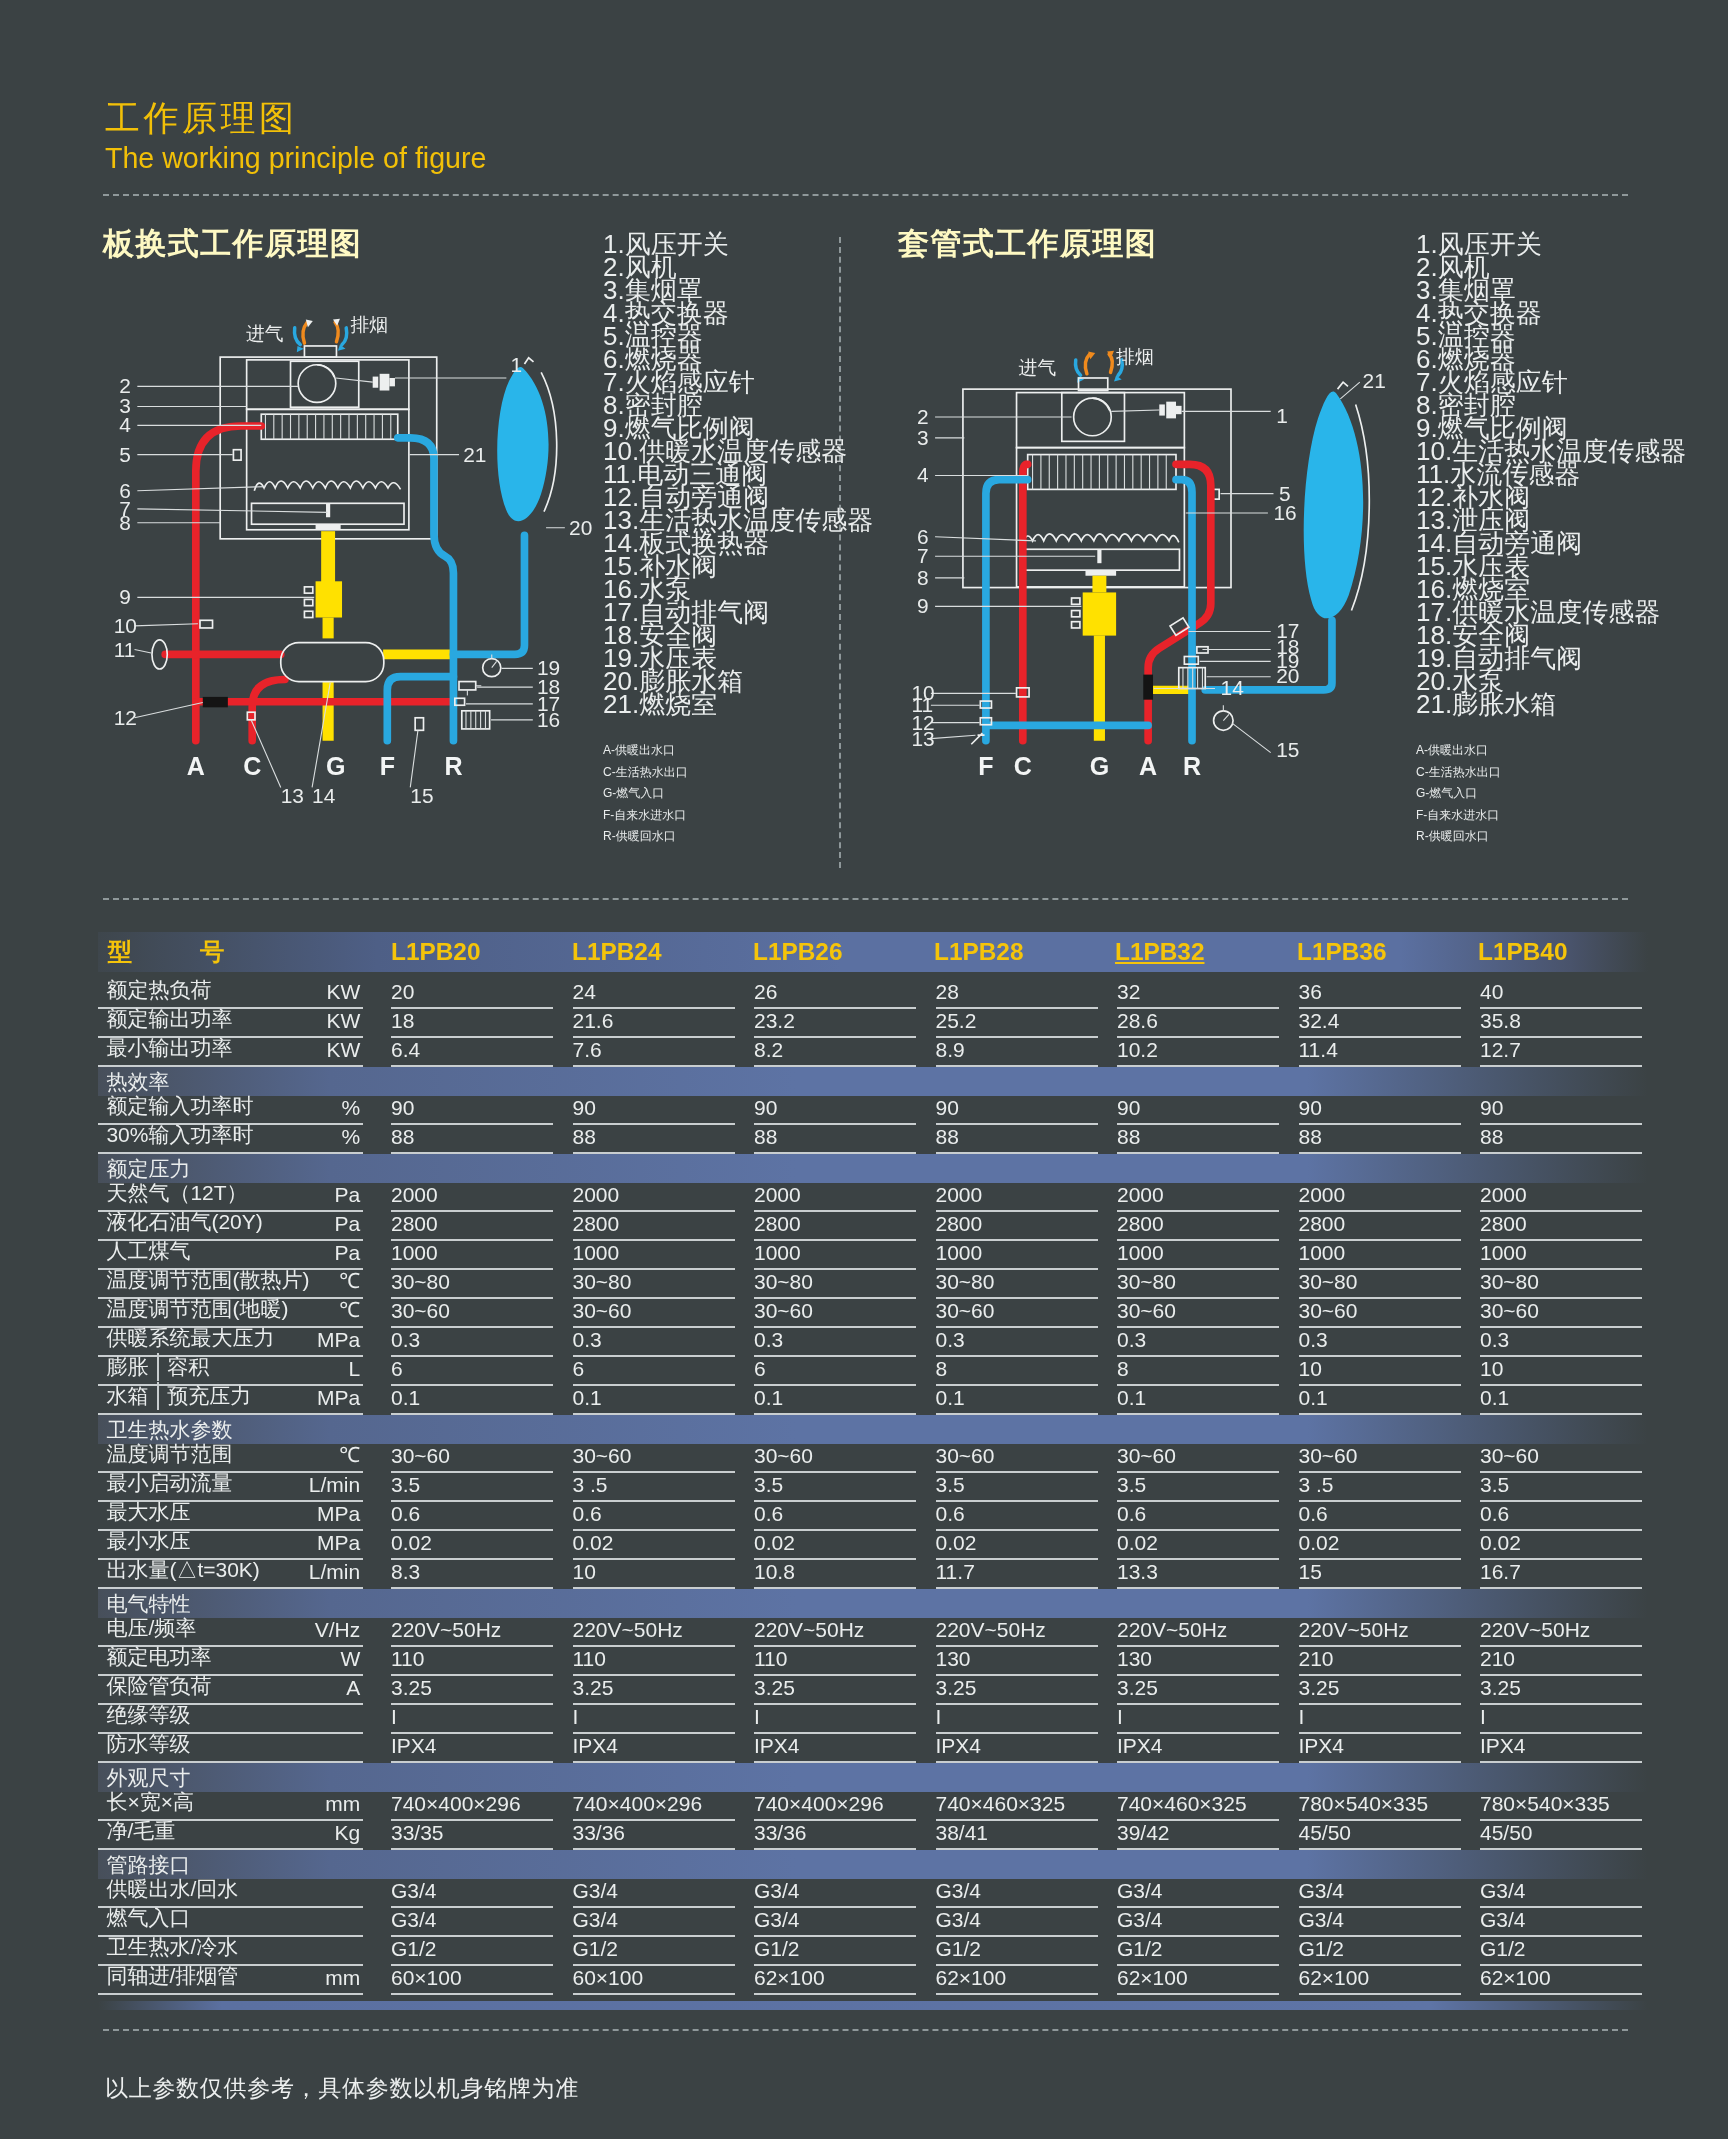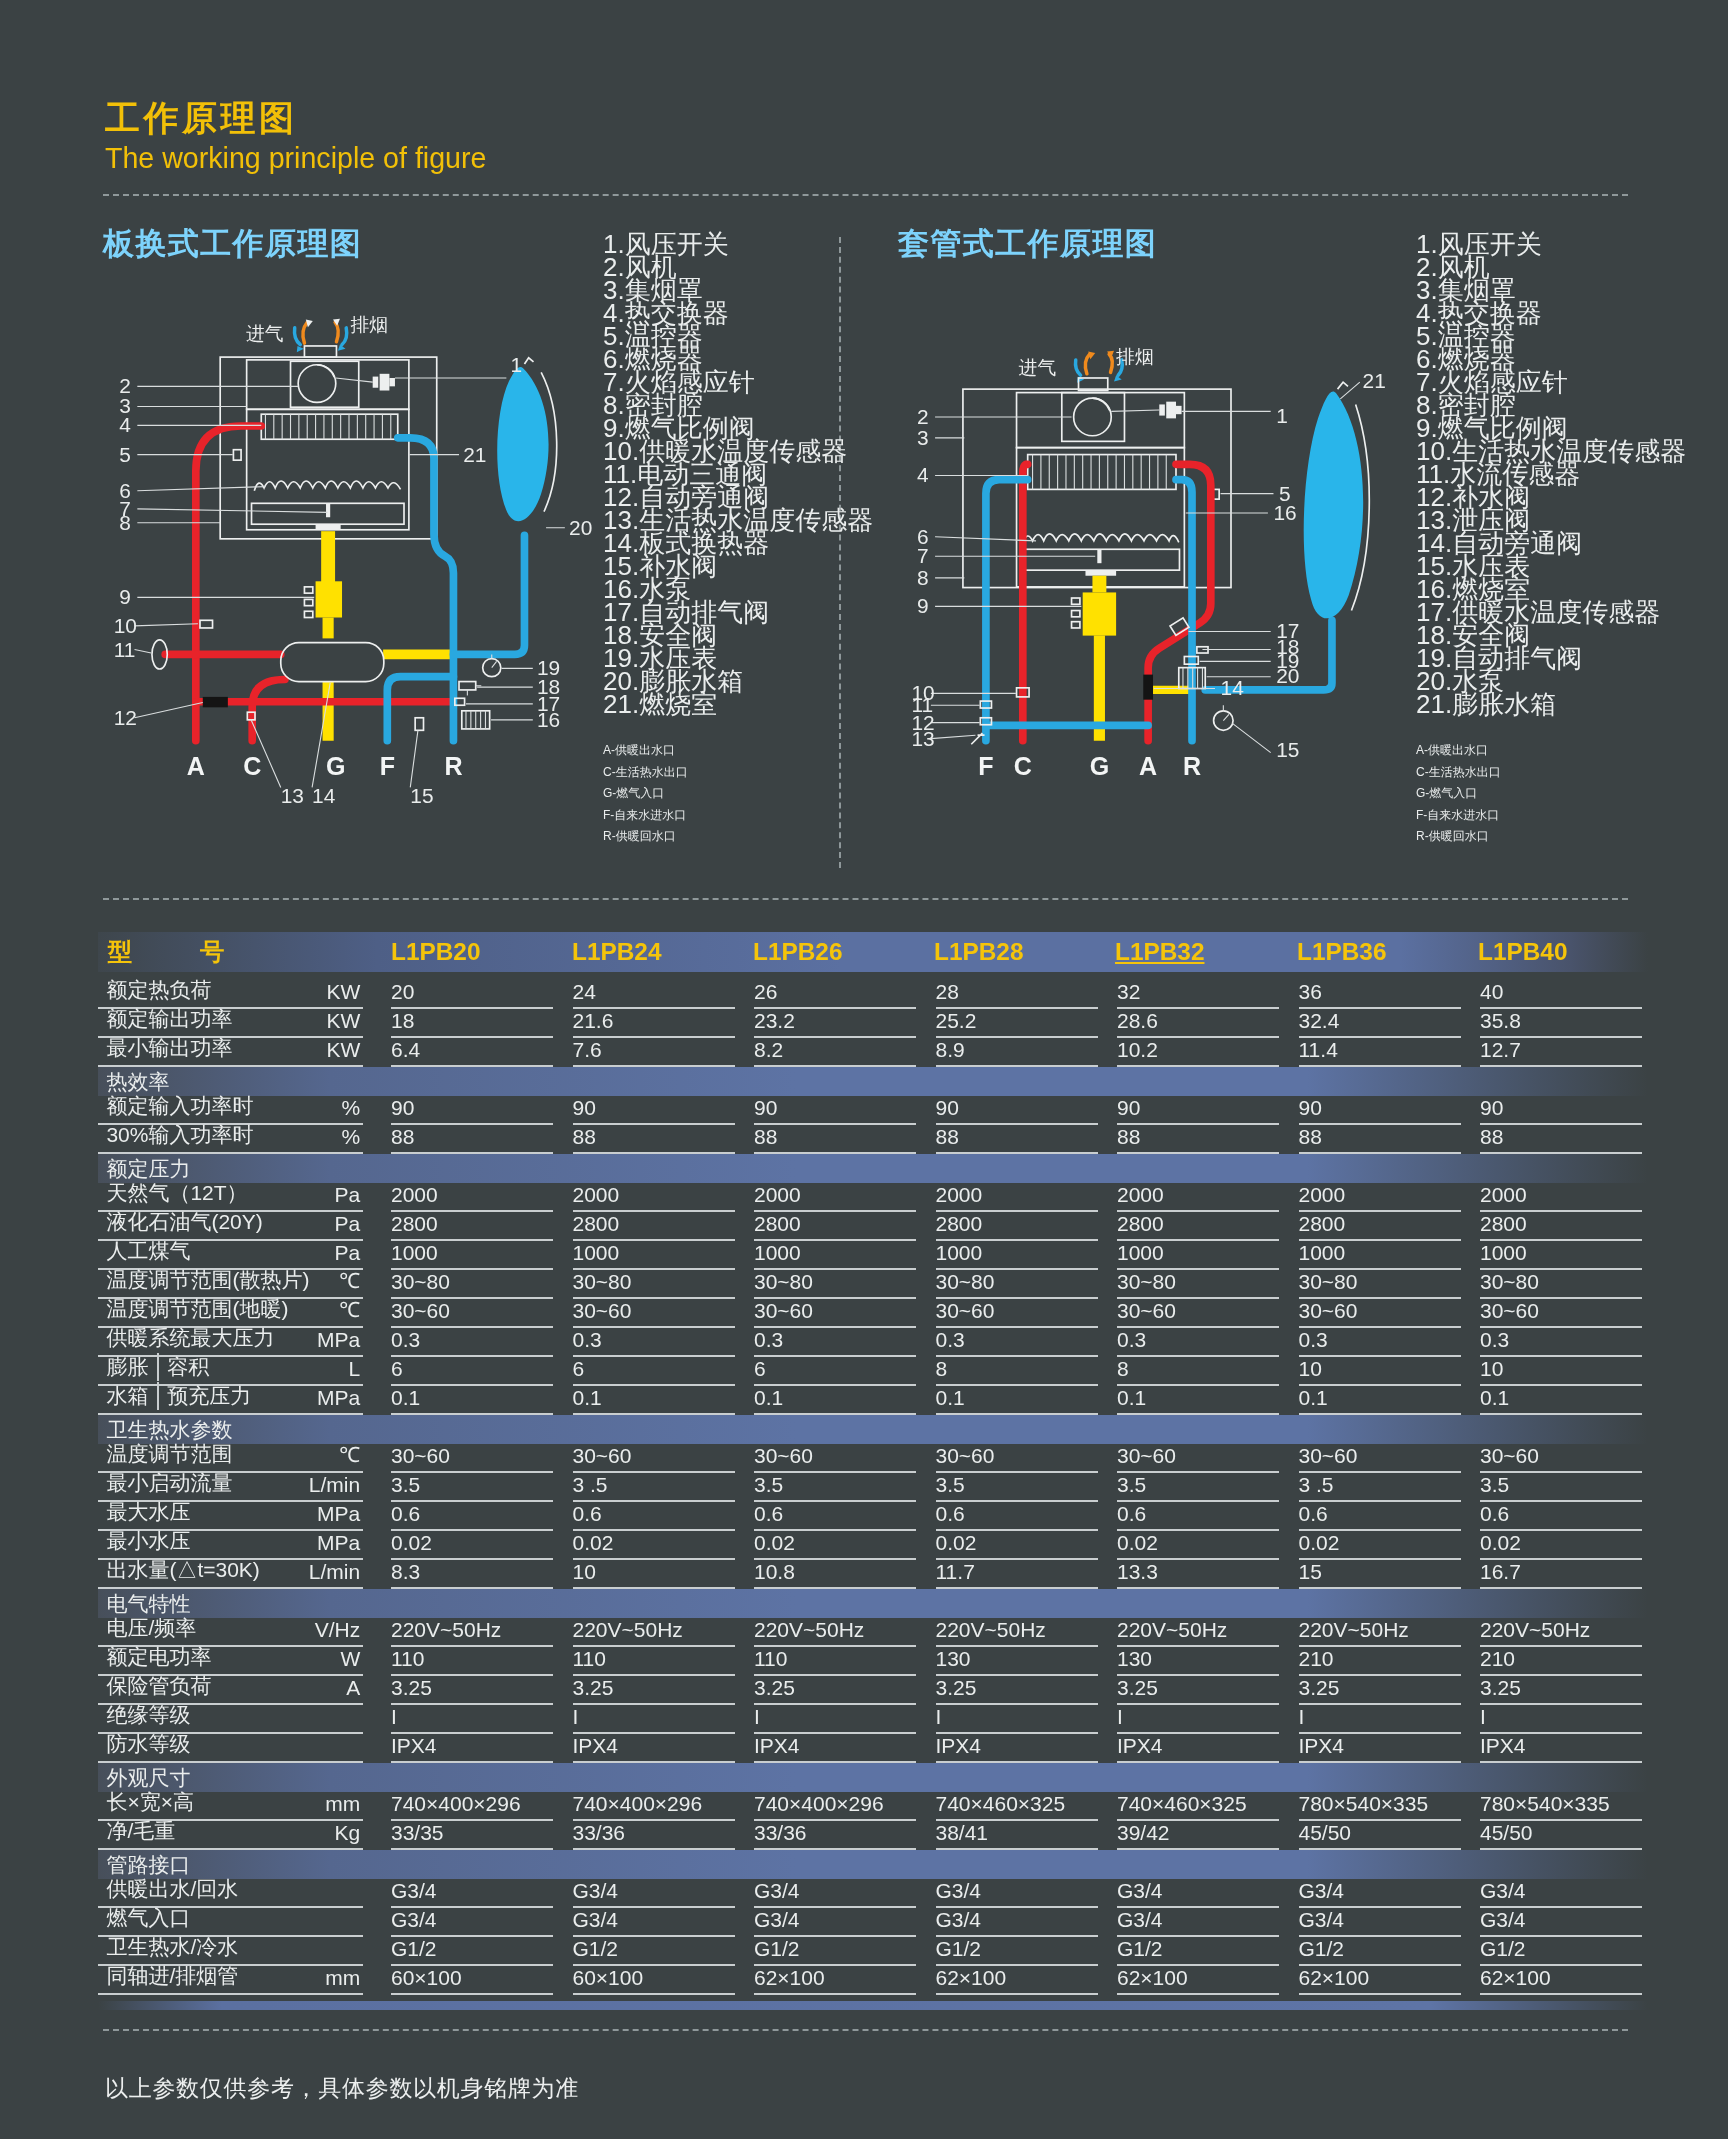--- a/index.html
+++ b/index.html
@@ -2,25 +2,25 @@
 <html style="font-size:11px"><head>
 <meta charset="utf-8">
 <style>
   html,body{margin:0;padding:0;}
   body{
     width:1729px;height:2140px;position:relative;overflow:hidden;
     background:#3B4244;color:#EAEDED;
     font-family:"Liberation Sans",sans-serif;
   }
   .abs{position:absolute;}
-  .page-title-cn{left:105px;top:95px;font-size:35px;font-weight:bold;color:#F2C008;letter-spacing:3.5px;}
+  .page-title-cn{left:105px;top:95px;font-size:35px;font-weight:normal;color:#F2C008;letter-spacing:3.5px;}
   .page-title-en{left:105px;top:142px;font-size:28.6px;color:#F2C008;}
   .dash-rule{border-top:2.1px dashed #8F989A;width:1525px;left:103px;}
   .v-dash{border-left:2.1px dashed #8F989A;left:839px;top:237px;height:631px;}
-  .section-title{font-size:31px;font-weight:bold;color:#7dd3fc;letter-spacing:1.4px;}
+  .section-title{font-size:31px;font-weight:bold;color:#fef9c3;letter-spacing:1.4px;}
   .parts-list{font-size:26px;line-height:23px;color:#EAEDED;white-space:nowrap;}
   .ports-list{font-size:12px;line-height:21.6px;color:#EAEDED;white-space:nowrap;}
   .footer-note{left:105px;top:2073px;font-size:23px;color:#EDEFEF;letter-spacing:0.7px;}
 
   
   #spec-table{left:98px;top:932px;width:1550px;}
   .t-head{position:relative;height:40px;margin-bottom:8.4px;
     background:linear-gradient(90deg,#3E464C 0%,#4E5F86 18%,#5B70A1 48%,#5B70A1 84%,#49536B 95%,rgba(59,66,68,0) 100%);}
   .t-head span{position:absolute;top:50%;transform:translateY(-50%);
     font-size:24.4px;font-weight:bold;color:#F5C40A;}

